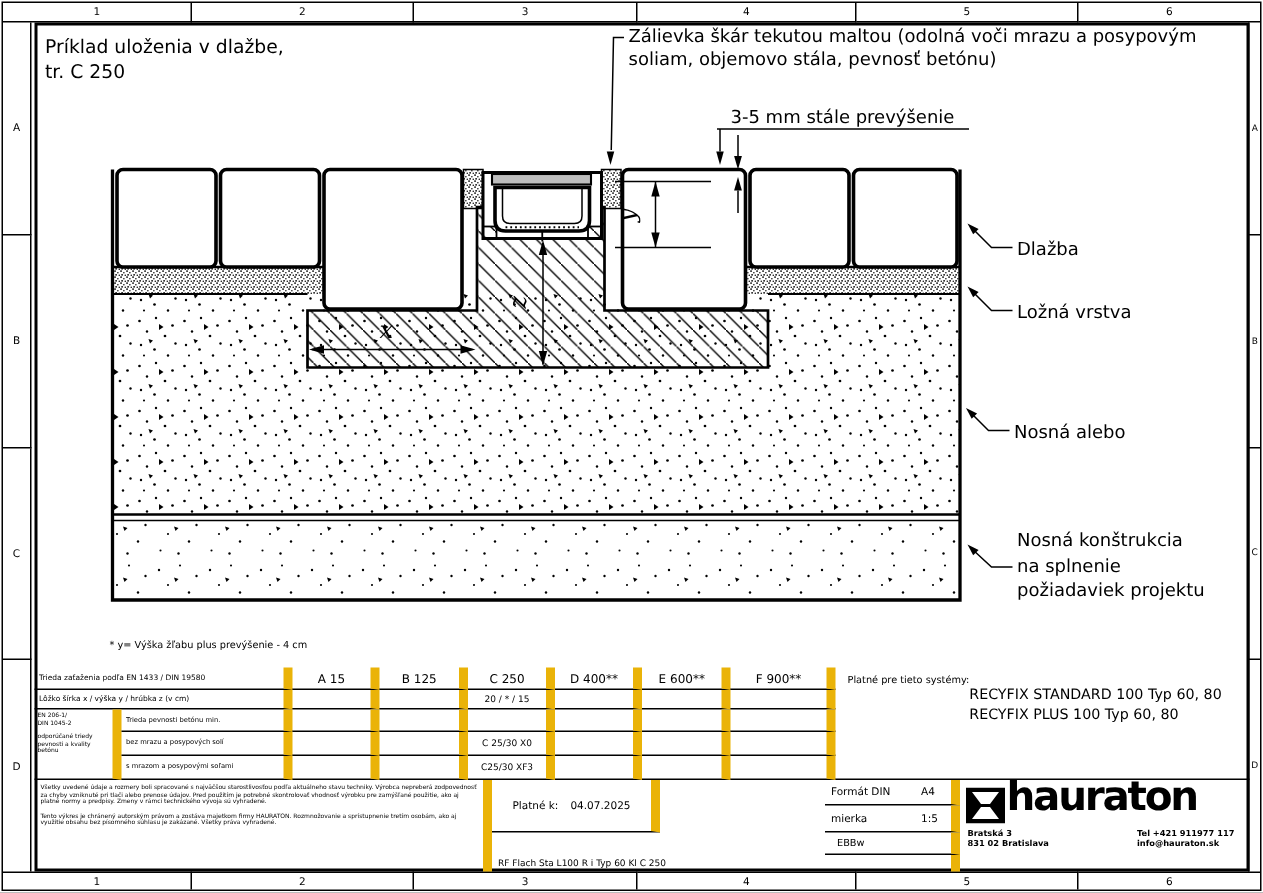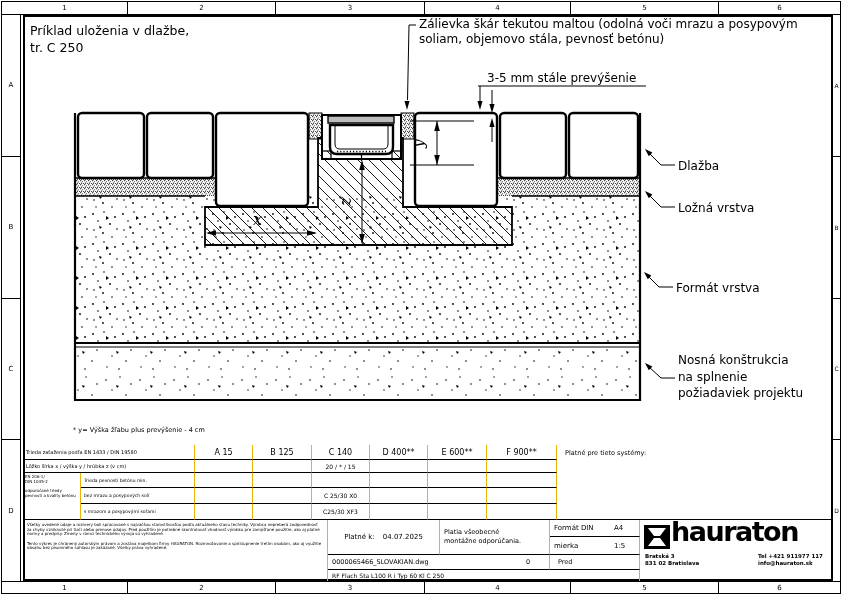--- a/index.html
+++ b/index.html
@@ -26,21 +26,21 @@
   
   #draw{position:absolute;left:0;top:0;}
   
   .lbl{position:absolute;font-size:12px;white-space:pre-line;line-height:14px;}
   .title{font-size:12.5px;line-height:17px;}
   .dim{position:absolute;font-family:"DejaVu Serif",serif;font-style:italic;font-size:16px;}
   .rot{transform:rotate(-90deg);}
   .foot{position:absolute;font-size:6.5px;margin-left:48px;}
   
   .tb{position:absolute;left:23px;top:445px;width:810px;height:136px;}
-  .cell{position:absolute;box-sizing:border-box;border-right:1px solid #eab308;border-bottom:1px solid #000;overflow:hidden;display:flex;align-items:center;}
+  .cell{position:absolute;box-sizing:border-box;border-right:6px solid #eab308;border-bottom:1px solid #000;overflow:hidden;display:flex;align-items:center;}
   .c-center{justify-content:center;}
   .no-r{border-right:none;}
   .no-b{border-bottom:none;}
   .f5{font-size:5px;padding-left:3px;}
   .f45{font-size:4.5px;padding-left:3px;line-height:5px;}
   .f4{font-size:4px;line-height:4.6px;}
   .f6{font-size:6px;}
   .f65{font-size:6.5px;}
   .f7{font-size:7px;}
   .f8{font-size:8px;}
@@ -202,35 +202,35 @@
     </g>
   </svg>
 
   <div class="lbl title" style="left:30px;top:22px;">Príklad uloženia v dlažbe,
 tr. C 250</div>
   <div class="lbl" style="left:419px;top:17px;width:420px;line-height:15px;">Zálievka škár tekutou maltou (odolná voči mrazu a posypovým
 soliam, objemovo stála, pevnosť betónu)</div>
   <div class="lbl" style="left:487px;top:71px;">3-5 mm stále prevýšenie</div>
   <div class="lbl" style="left:678px;top:159px;">Dlažba</div>
   <div class="lbl" style="left:678px;top:201px;">Ložná vrstva</div>
-  <div class="lbl" style="left:676px;top:281px;">Formát vrstva</div>
+  <div class="lbl" style="left:676px;top:281px;">Nosná alebo</div>
   <div class="lbl" style="left:678px;top:352px;line-height:16.5px;">Nosná konštrukcia
 na splnenie
 požiadaviek projektu</div>
   <div class="dim" style="left:253px;top:210px;">x</div>
   <div class="dim rot" style="left:341px;top:192px;">z</div>
   <div class="dim rot" style="left:413px;top:134px;">y</div>
   <div class="foot" style="left:25px;top:426px;">* y= Výška žľabu plus prevýšenie - 4 cm</div>
 
   <div class="tb">
 
     <div class="cell f5" style="left:0;top:0;width:172px;height:15px;">Trieda zaťaženia podľa EN 1433 / DIN 19580</div>
     <div class="cell f8 c-center" style="left:172px;top:0;width:58px;height:15px;">A 15</div>
     <div class="cell f8 c-center" style="left:230px;top:0;width:59px;height:15px;">B 125</div>
-    <div class="cell f8 c-center" style="left:289px;top:0;width:58px;height:15px;">C 140</div>
+    <div class="cell f8 c-center" style="left:289px;top:0;width:58px;height:15px;">C 250</div>
     <div class="cell f8 c-center" style="left:347px;top:0;width:58px;height:15px;">D 400**</div>
     <div class="cell f8 c-center" style="left:405px;top:0;width:59px;height:15px;">E 600**</div>
     <div class="cell f8 c-center" style="left:464px;top:0;width:70px;height:15px;">F 900**</div>
 
     <div class="cell f5" style="left:0;top:15px;width:172px;height:13px;">Lôžko šírka x / výška y / hrúbka z (v cm)</div>
     <div class="cell" style="left:172px;top:15px;width:58px;height:13px;"></div>
     <div class="cell" style="left:230px;top:15px;width:59px;height:13px;"></div>
     <div class="cell f6 c-center" style="left:289px;top:15px;width:58px;height:13px;">20 / * / 15</div>
     <div class="cell" style="left:347px;top:15px;width:58px;height:13px;"></div>
     <div class="cell" style="left:405px;top:15px;width:59px;height:13px;"></div>
@@ -258,49 +258,45 @@
     <div class="cell" style="left:464px;top:43px;width:70px;height:16px;"></div>
     <div class="cell" style="left:172px;top:59px;width:58px;height:16px;"></div>
     <div class="cell" style="left:230px;top:59px;width:59px;height:16px;"></div>
     <div class="cell f6 c-center" style="left:289px;top:59px;width:58px;height:16px;">C25/30 XF3</div>
     <div class="cell" style="left:347px;top:59px;width:58px;height:16px;"></div>
     <div class="cell" style="left:405px;top:59px;width:59px;height:16px;"></div>
     <div class="cell" style="left:464px;top:59px;width:70px;height:16px;"></div>
 
     <div class="cell sys no-r" style="left:534px;top:0;width:276px;height:75px;">
       <div class="h">Platné pre tieto systémy:</div>
+      <div class="lines">RECYFIX STANDARD 100 Typ 60, 80
+RECYFIX PLUS 100 Typ 60, 80</div>
     </div>
 
     <div class="cell f4 disc no-b" style="left:0;top:75px;width:305px;height:61px;">
       <p>Všetky uvedené údaje a rozmery boli spracované s najväčšou starostlivosťou podľa aktuálneho stavu techniky. Výrobca nepreberá zodpovednosť za chyby vzniknuté pri tlači alebo prenose údajov. Pred použitím je potrebné skontrolovať vhodnosť výrobku pre zamýšľané použitie, ako aj platné normy a predpisy. Zmeny v rámci technického vývoja sú vyhradené.</p>
       <p>Tento výkres je chránený autorským právom a zostáva majetkom firmy HAURATON. Rozmnožovanie a sprístupnenie tretím osobám, ako aj využitie obsahu bez písomného súhlasu je zakázané. Všetky práva vyhradené.</p>
     </div>
 
     <div class="cell f7 c-center" style="left:305px;top:75px;width:112px;height:35px;gap:8px;">
       <span>Platné k:</span>
       <span>04.07.2025</span>
     </div>
 
-    <div class="cell f65 pre" style="left:417px;top:75px;width:110px;height:35px;padding-left:4px;line-height:9px;">Platia všeobecné
-montážne odporúčania.</div>
 
     <div class="cell f7" style="left:527px;top:75px;width:90px;height:17px;padding-left:4px;">
       <span>Formát DIN</span>
       <span style="position:absolute;left:64px;">A4</span>
     </div>
     <div class="cell f7" style="left:527px;top:92px;width:90px;height:18px;padding-left:4px;">
       <span>mierka</span>
       <span style="position:absolute;left:64px;">1:5</span>
     </div>
 
-    <div class="cell f65" style="left:305px;top:110px;width:222px;height:15px;padding-left:4px;">
-      <span>0000065466_SLOVAKIAN.dwg</span>
-      <span style="position:absolute;left:198px;">0</span>
-    </div>
-    <div class="cell f65" style="left:527px;top:110px;width:90px;height:15px;padding-left:8px;">Pred</div>
+    <div class="cell f65" style="left:527px;top:110px;width:90px;height:15px;padding-left:8px;">EBBw</div>
 
     <div class="cell f6 no-b" style="left:305px;top:125px;width:312px;height:11px;padding-left:4px;">RF Flach Sta L100 R i Typ 60 Kl C 250</div>
 
     <div class="cell no-r no-b logo-cell" style="left:617px;top:75px;width:193px;height:61px;">
       <svg width="26" height="24" style="position:absolute;left:4px;top:5px;">
         <rect x="0" y="0" width="26" height="24" fill="#000"></rect>
         <polygon points="4,3 22,3 16,11 10,11" fill="#fff"></polygon>
         <polygon points="4,21 22,21 16,13 10,13" fill="#fff"></polygon>
       </svg>
       <div class="brand">hauraton</div>

